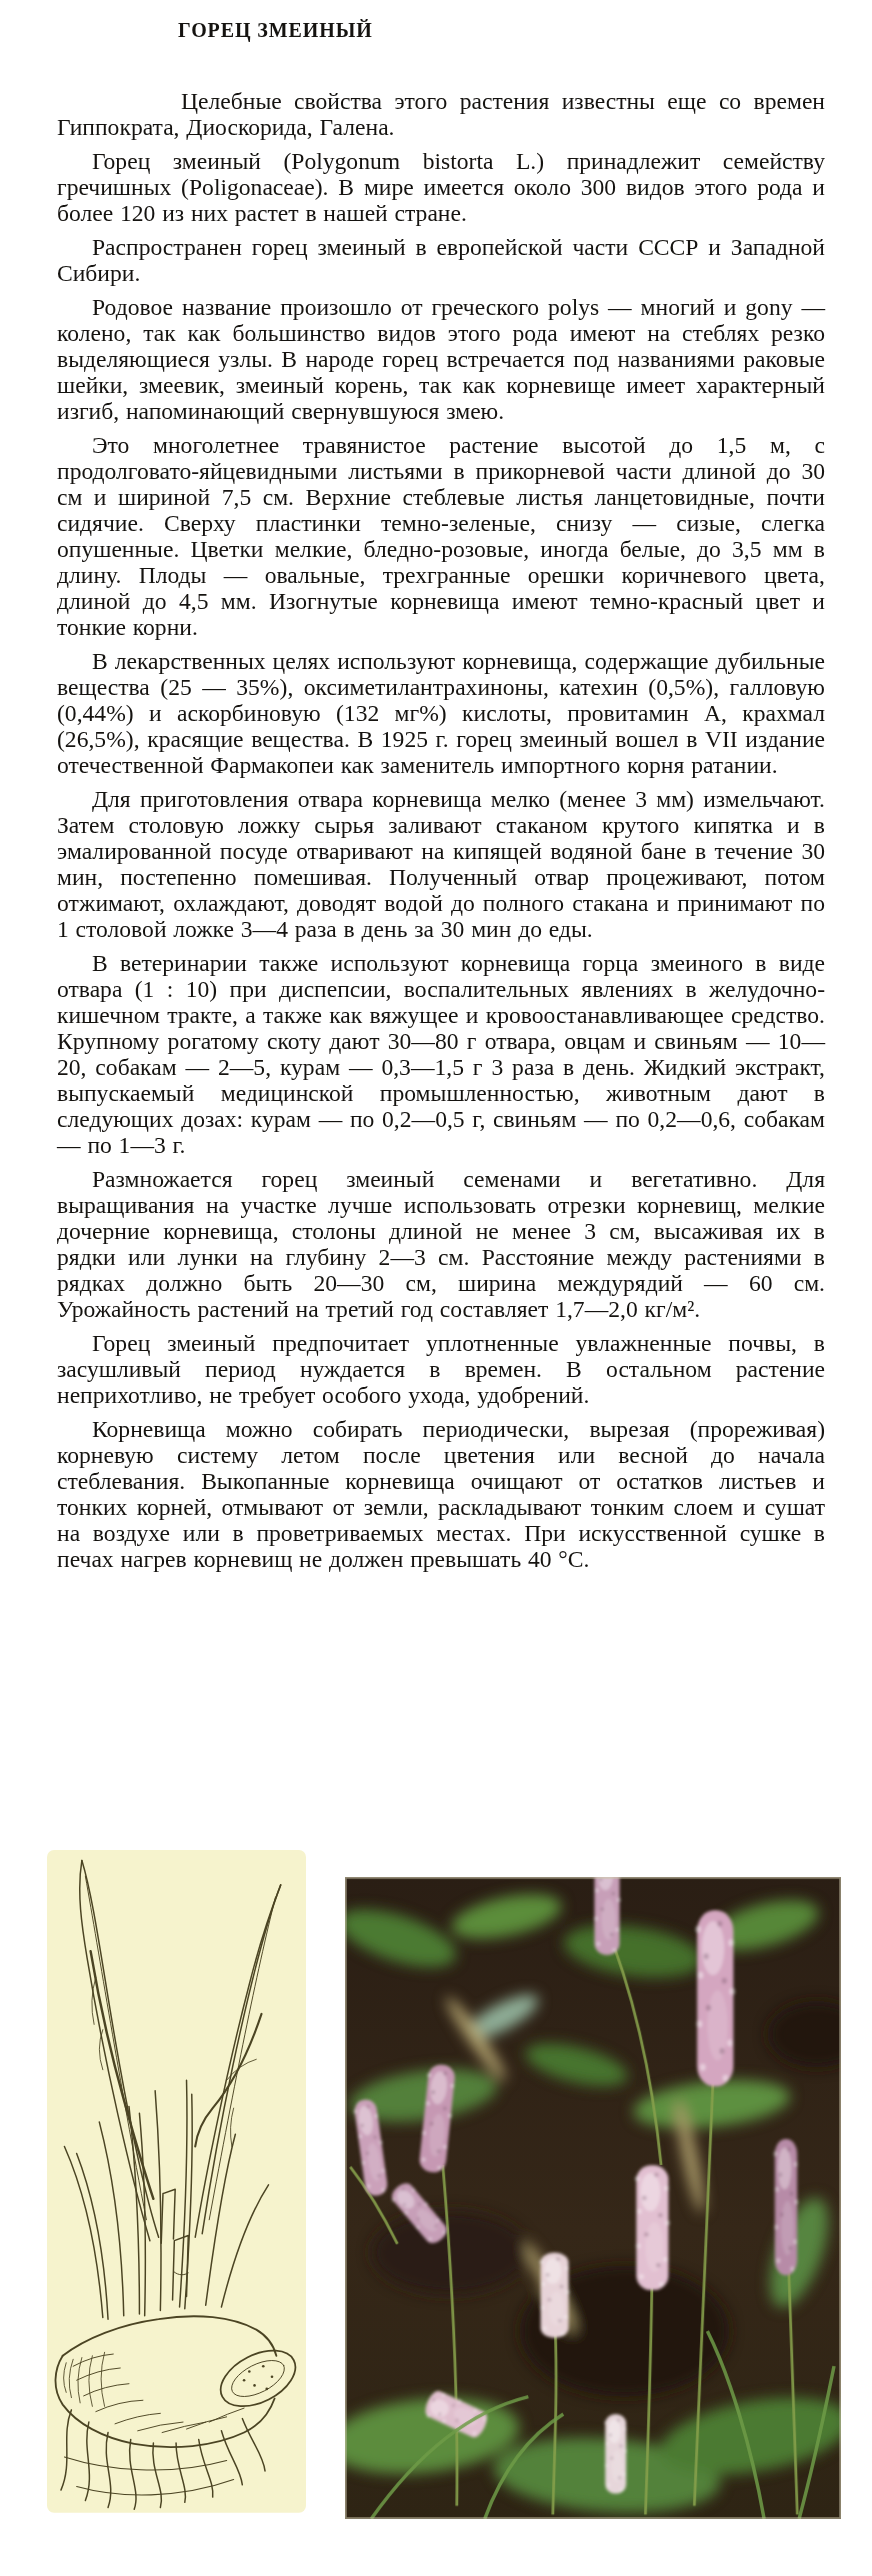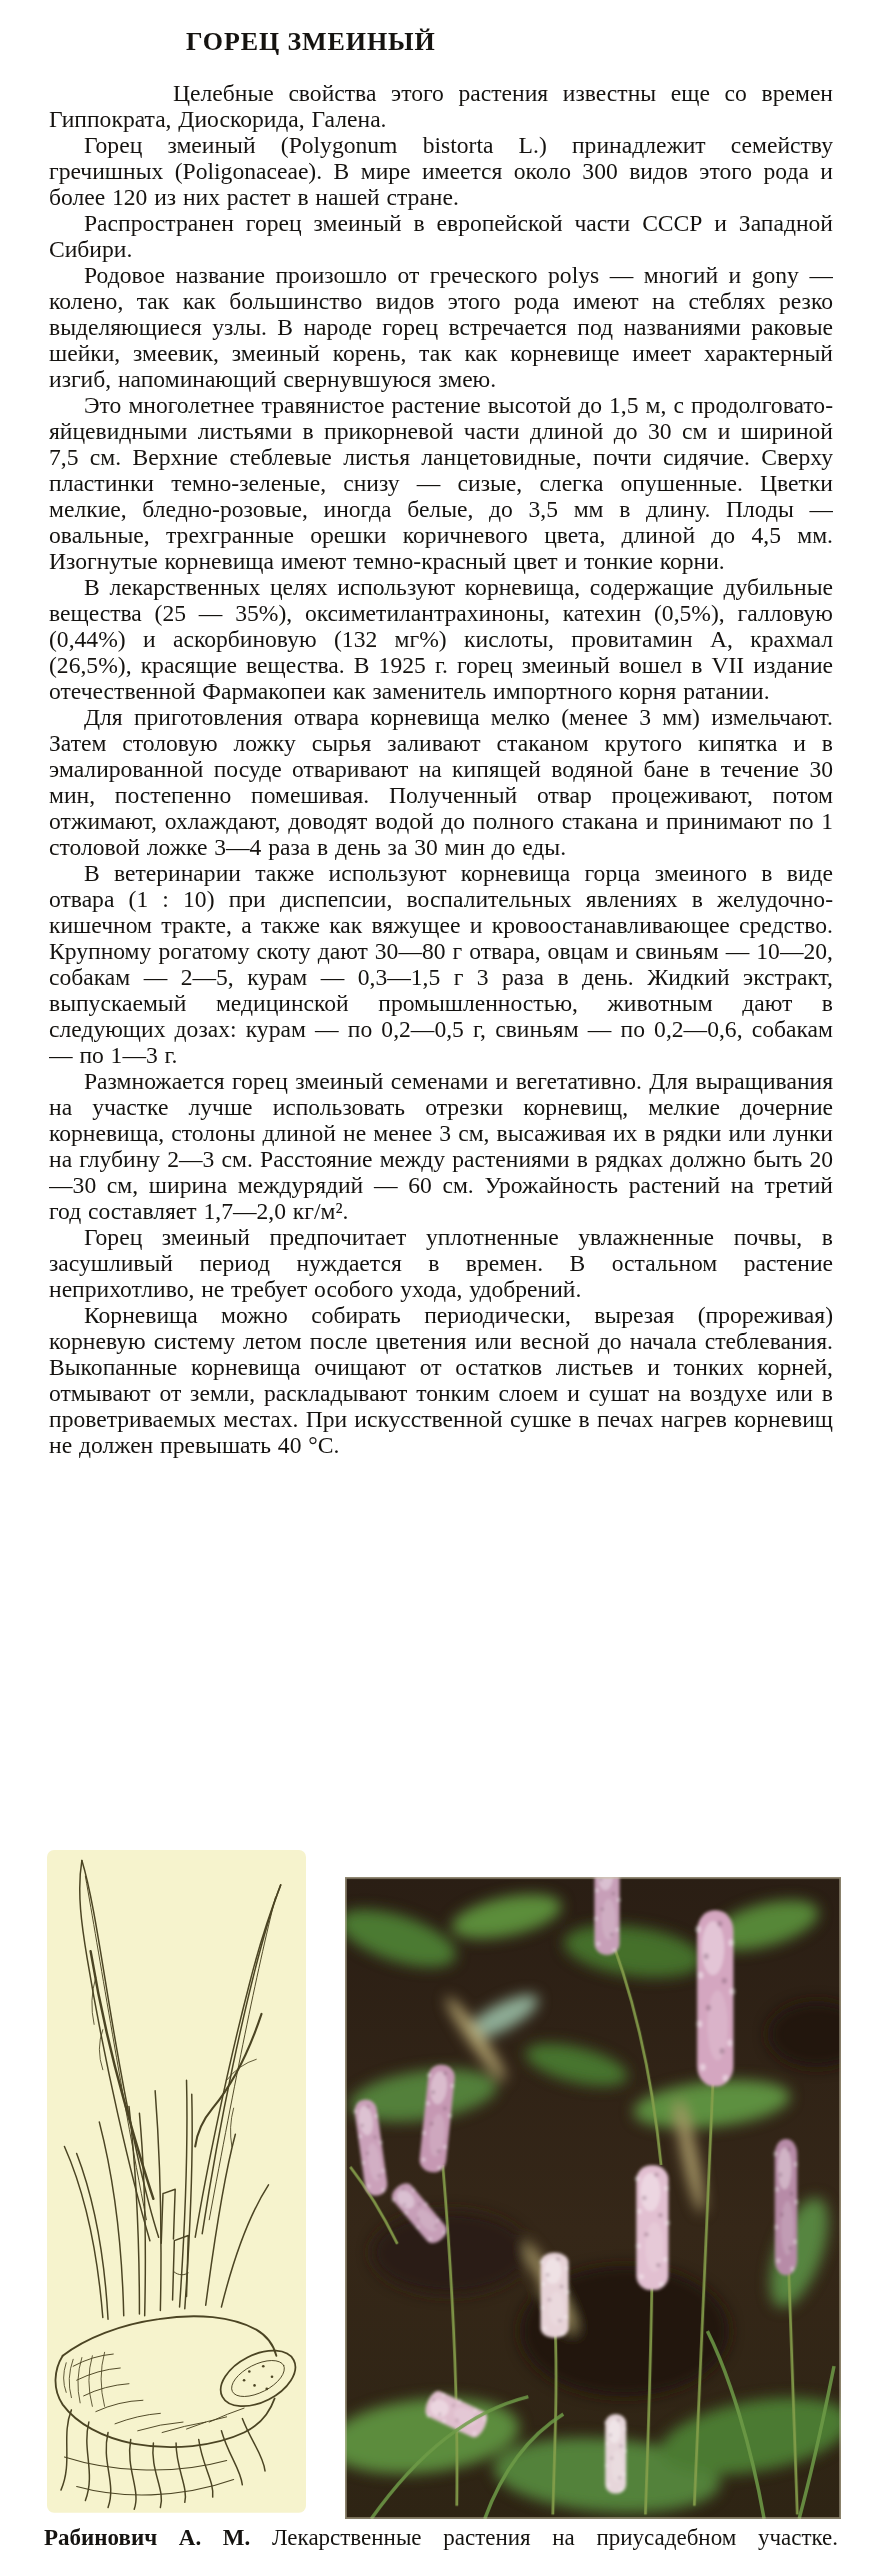--- a/index.html
+++ b/index.html
@@ -6,44 +6,44 @@
   .page {
     position: relative;
     width: 873px;
     height: 2576px;
     background: #ffffff;
     overflow: hidden;
     font-family: "Liberation Serif", serif;
     color: #151310;
   }
   .page-title {
-    margin: 8px;
+    margin: 0;
     position: absolute;
     left: 178px;
     top: 19px;
-    font-size: 26px;
+    font-size: 20px;
     font-weight: bold;
     letter-spacing: 0.9px;
     white-space: nowrap;
   }
   .body-text {
     position: absolute;
     left: 49px;
     top: 80px;
     width: 784px;
     max-height: 1760px;
     overflow: hidden;
     font-size: 23.6px;
     line-height: 26px;
     text-align: justify;
     hyphens: auto;
     -webkit-hyphens: auto;
     word-spacing: 0.9px;
   }
-  .body-text p { margin: 0; text-indent: 35px; }
+  .body-text p { margin: 8px; text-indent: 35px; }
   .body-text p.p-first { text-indent: 124px; }
   .figures {
     position: absolute;
     left: 47px;
     top: 1846px;
     width: 794px;
     height: 674px;
   }
   .fig-drawing {
     position: absolute;
@@ -242,16 +242,15 @@
         <path d="M30,735 C90,650 150,610 210,595"></path>
         <path d="M480,735 C465,650 440,570 415,520"></path>
         <path d="M520,735 C540,660 552,600 560,560"></path>
         <path d="M160,735 C180,680 210,640 250,615"></path>
       </g>
       <rect x="1" y="1" width="566" height="733" fill="none" stroke="#c9c3a6" stroke-width="2" opacity="0.6"></rect>
     </svg>
 
   </div>
 
-  <p class="caption"><span class="caption-author">Рабинович А. М.</span> <span class="caption-title">Лекарственные растения на приусадебном участке.</span></p>
 
 </div>
 
 
 </body></html>

